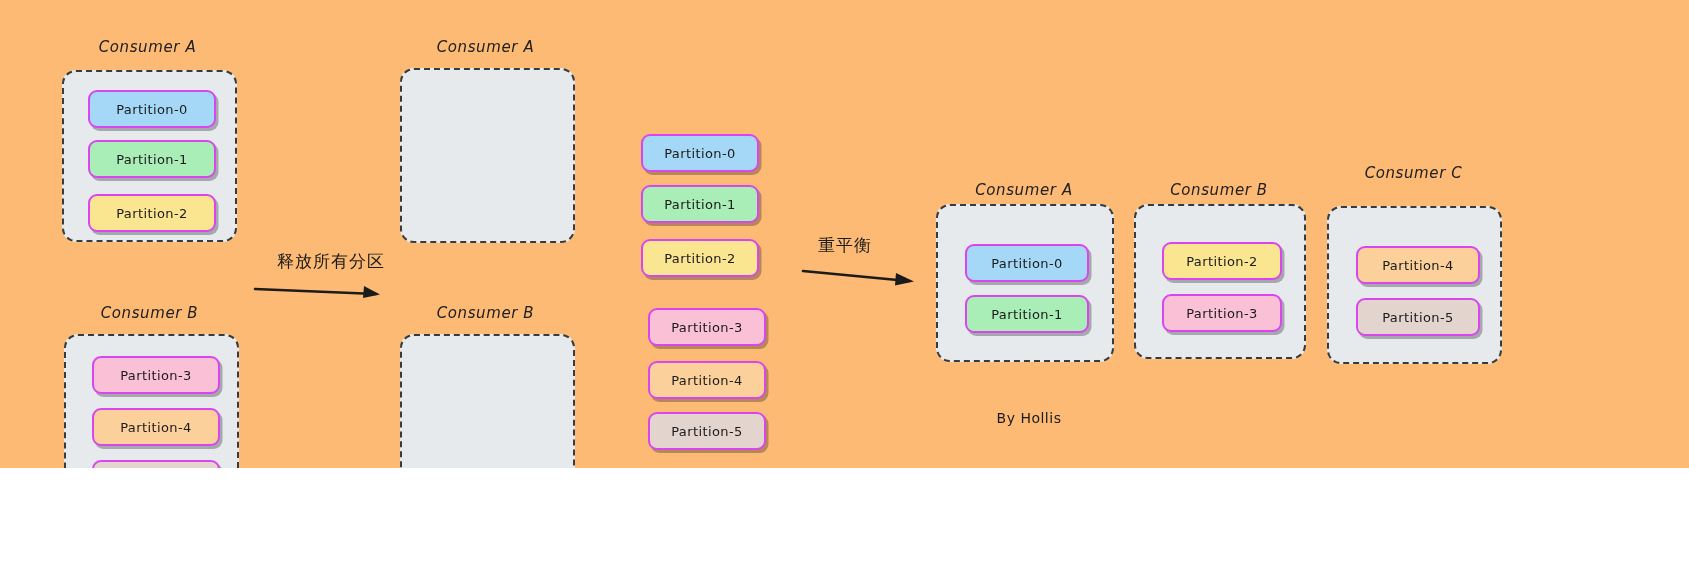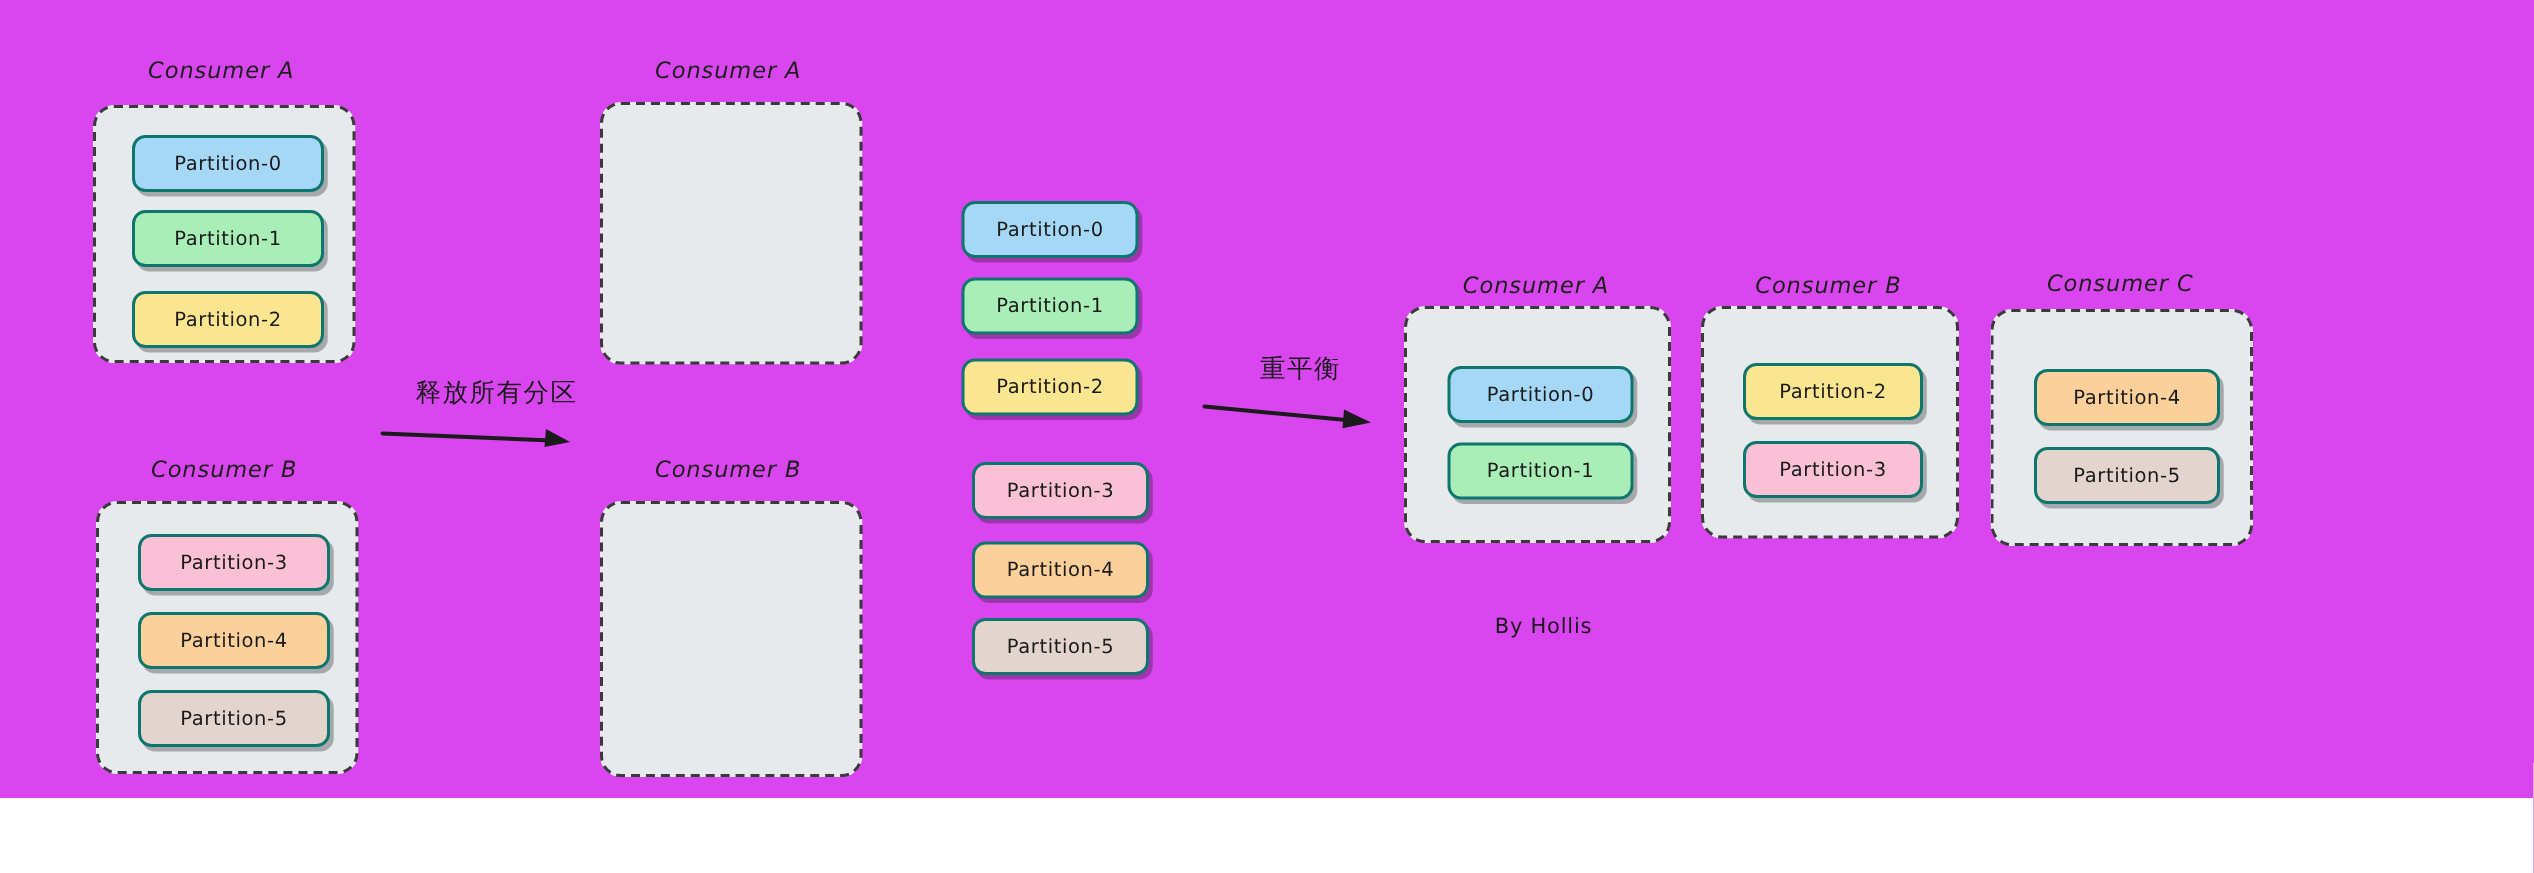--- a/index.html
+++ b/index.html
@@ -6,22 +6,22 @@
     margin: 0;
     padding: 0;
     background: #ffffff;
   }
   body {
     font-family: "DejaVu Sans", sans-serif;
   }
   #canvas {
     position: relative;
     width: 1689px;
-    height: 532px;
-    background: #d946ef;
+    height: 468px;
+    background: #fdba74;
     overflow: hidden;
   }
   .abs { position: absolute; }
 
   
   .group-title {
     font-family: "DejaVu Sans", sans-serif;
     font-size: 15px;
     color: #202020;
     letter-spacing: 0.6px;
@@ -35,21 +35,21 @@
   .consumer-box {
     box-sizing: border-box;
     border: 2px dashed #3a3a3a;
     border-radius: 14px;
     background: #e6eaec;
   }
 
   
   .partition {
     box-sizing: border-box;
-    border: 2px solid #0f766e;
+    border: 2px solid #d946ef;
     border-radius: 9px;
     display: flex;
     align-items: center;
     justify-content: center;
     font-family: "DejaVu Sans", sans-serif;
     font-size: 13px;
     color: #1b1b1b;
     letter-spacing: 0.4px;
     white-space: nowrap;
     box-shadow: 2.5px 3px 0 rgba(20,20,20,0.30);
@@ -133,21 +133,21 @@
   <div class="abs partition" style="left:648px; top:308px; width:118px; height:38px; background:#f9c0d6;">
     <span>Partition-3</span>
   </div>
   <div class="abs partition" style="left:648px; top:361px; width:118px; height:38px; background:#fbd09a;">
     <span>Partition-4</span>
   </div>
   <div class="abs partition" style="left:648px; top:412px; width:118px; height:38px; background:#e3d5ce;">
     <span>Partition-5</span>
   </div>
 
-  <div class="abs arrow-label" style="left:822px; top:234px; width:90px;">重平衡</div>
+  <div class="abs arrow-label" style="left:800px; top:234px; width:90px;">重平衡</div>
   <div class="abs" style="left:800px; top:262px;">
     <svg class="arrow-svg" width="130" height="30" viewBox="0 0 130 30">
       <path d="M3,9 L108,19" stroke="#1b1b1b" stroke-width="2.6" fill="none" stroke-linecap="round"></path>
       <path d="M96,11 L114,19.6 L95,23.5" fill="#1b1b1b"></path>
     </svg>
   </div>
 
   <div class="abs group-title" style="left:935px; top:181px; width:178px;">Consumer A</div>
   <div class="abs consumer-box" style="left:936px; top:204px; width:178px; height:158px;">
     <div class="abs partition" style="left:27px; top:38px; width:124px; height:38px; background:#a5d8f7;">
@@ -161,21 +161,21 @@
   <div class="abs group-title" style="left:1133px; top:181px; width:172px;">Consumer B</div>
   <div class="abs consumer-box" style="left:1134px; top:204px; width:172px; height:155px;">
     <div class="abs partition" style="left:26px; top:36px; width:120px; height:38px; background:#fae590;">
       <span>Partition-2</span>
     </div>
     <div class="abs partition" style="left:26px; top:88px; width:120px; height:38px; background:#f9c0d6;">
       <span>Partition-3</span>
     </div>
   </div>
 
-  <div class="abs group-title" style="left:1326px; top:164px; width:175px;margin-top:16px;">Consumer C</div>
+  <div class="abs group-title" style="left:1326px; top:164px; width:175px;">Consumer C</div>
   <div class="abs consumer-box" style="left:1327px; top:206px; width:175px; height:158px;">
     <div class="abs partition" style="left:27px; top:38px; width:124px; height:38px; background:#fbd09a;">
       <span>Partition-4</span>
     </div>
     <div class="abs partition" style="left:27px; top:90px; width:124px; height:38px; background:#e3d5ce;">
       <span>Partition-5</span>
     </div>
   </div>
 
   <div class="abs signature" style="left:984px; top:410px; width:90px; text-align:center;">By Hollis</div>

